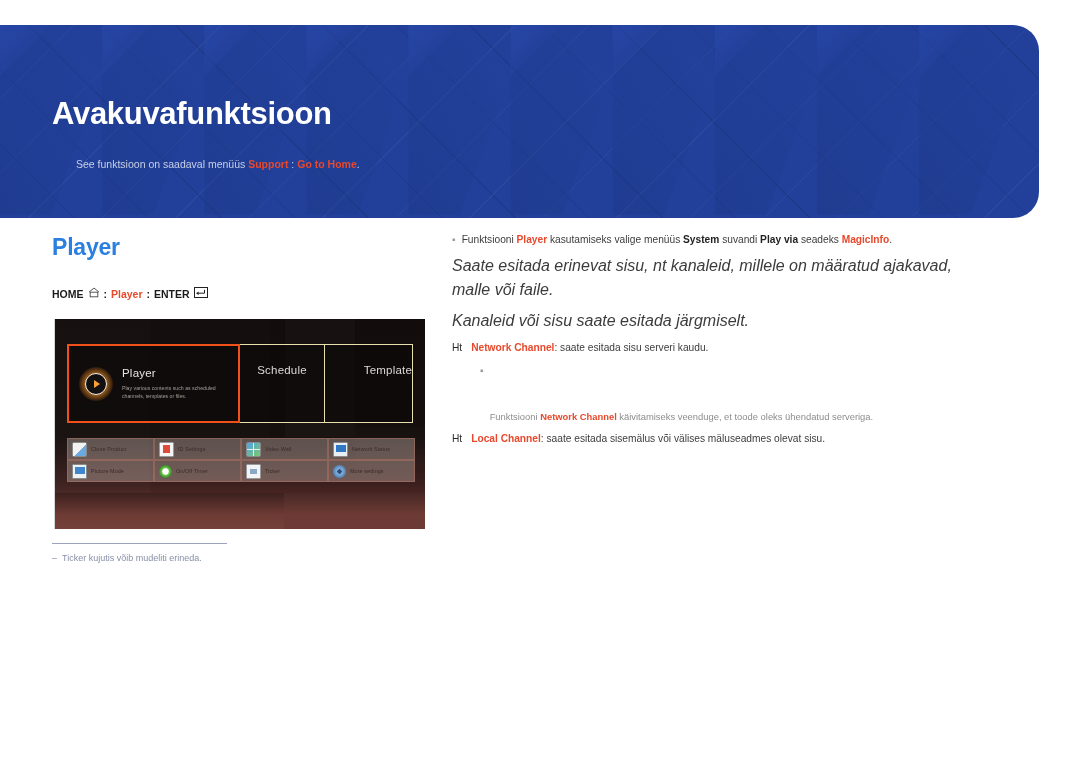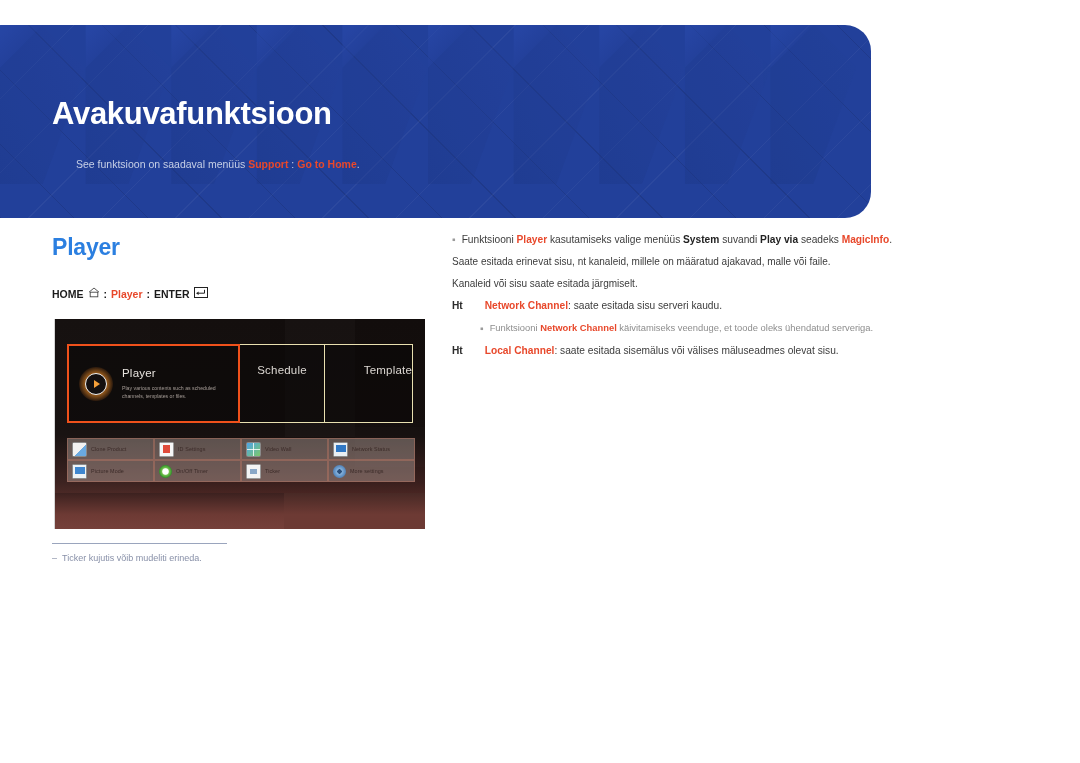--- a/index.html
+++ b/index.html
@@ -13,21 +13,21 @@
     font-family: "Liberation Sans", sans-serif;
     overflow: hidden;
     position: relative;
   }
 
   
   .banner {
     position: absolute;
     left: 0;
     top: 25px;
-    width: 871px;
+    width: 1039px;
     height: 193px;
     background: #22409a;
     border-top-right-radius: 26px;
     border-bottom-right-radius: 26px;
     overflow: hidden;
   }
   .banner-pattern {
     position: absolute;
     inset: 0;
     background:
@@ -302,40 +302,40 @@
     width: 520px;
   }
   .r-line {
     font-size: 10.2px;
     color: #3c3c3c;
     line-height: 1.5;
     margin-bottom: 7px;
     display: flex;
     align-items: flex-start;
   }
-  .r-plain { display:block; margin-bottom: 7px; font-size: 10px; color:#3c3c3c; line-height:1.5; }
+  .r-plain { display:block; margin-bottom: 7px; font-size: 16px; color:#3c3c3c; line-height:1.5;font-style:italic; }
   .sq-bullet {
     flex: 0 0 auto;
     color: #9b9b9b;
     font-size: 10.2px;
     margin-right: 6px;
     line-height: 1.5;
   }
   .ht-bullet {
     flex: 0 0 auto;
-    font-weight: bold;
+    font-weight: normal;
     color: #2b2b2b;
     font-size: 10.2px;
-    margin-right: 22px;
+    margin-right: 9px;
     line-height: 1.5;
   }
   .r-body { flex: 1 1 auto; }
   .red-b { color: #e8482b; font-weight: bold; }
   .dark-b { color: #222222; font-weight: bold; }
-  .grey-t { color: #8d8d8d; }
+  .grey-t { color: #8d8d8d; margin-top: 47px; }
   .sub-note {
     margin-left: 28px;
     font-size: 9.4px;
     color: #8d8d8d;
     line-height: 1.5;
     margin-bottom: 7px;
     display: flex;
     align-items: flex-start;
   }
 </style>

